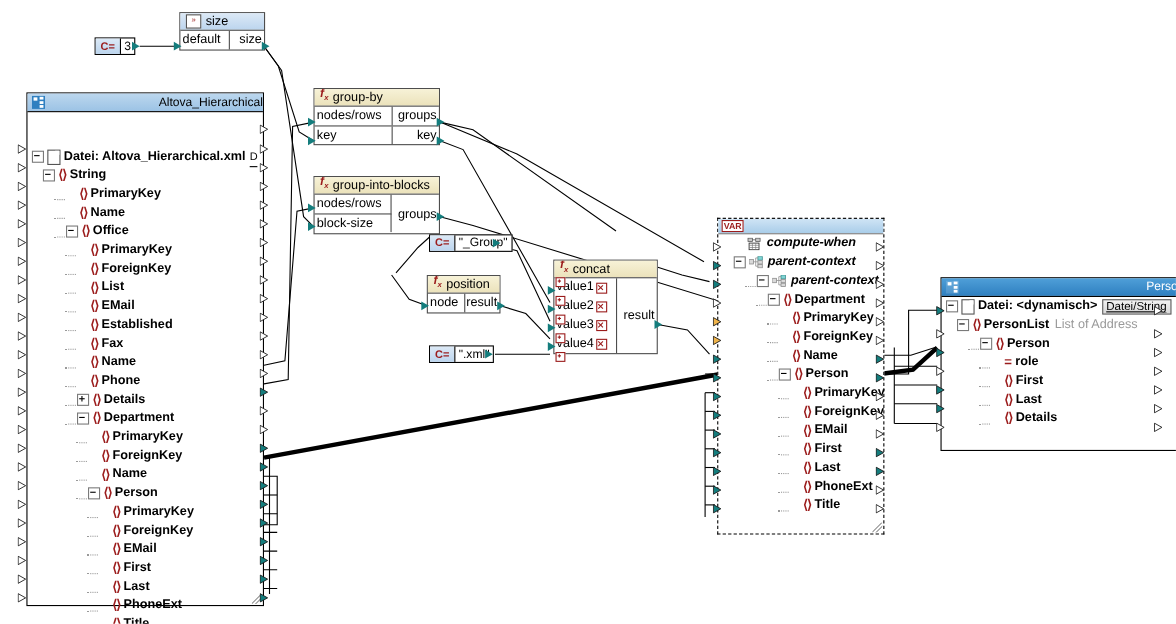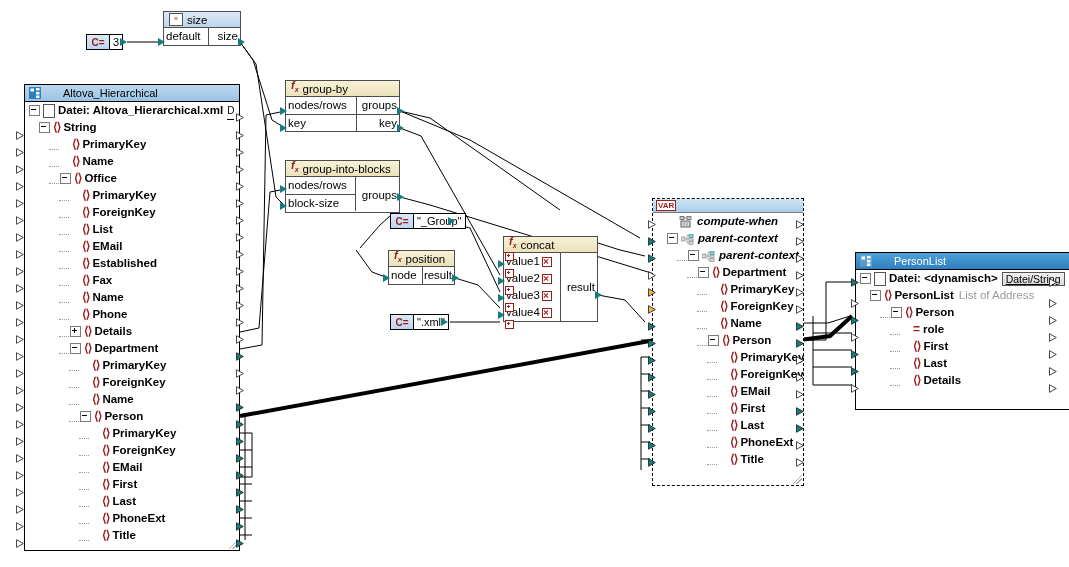--- a/index.html
+++ b/index.html
@@ -26,21 +26,21 @@
   .fn .comp-title{background:linear-gradient(#f7f2d7,#ebe2bb);border-bottom:1px solid #4d4d4d;
      font-size:11.5px;color:#000;display:flex;align-items:center;gap:4px;padding-left:5px;}
   .fn .row{height:17px;line-height:17px;box-sizing:border-box;display:flex;font-size:11.5px;}
   .fn .in{padding-left:2px;flex:0 0 auto;box-sizing:border-box;}
   .fn .out{padding-right:2px;text-align:right;box-sizing:border-box;border-left:1px solid #4d4d4d;}
   .fn .sep{border-top:1px solid #4d4d4d;}
 
   
   .tree{border:1px solid #000;background:#fff;}
   .tree .comp-title{background:linear-gradient(#bcd7ee,#9cc3e5);border-bottom:1px solid #000;
-     color:#000;display:flex;align-items:center;gap:22px;padding-left:4px;height:17px;line-height:17px;}
+     color:#000;display:flex;align-items:center;gap:5px;padding-left:4px;height:17px;line-height:17px;justify-content:space-between;}
   .tree-title-blue .comp-title{background:linear-gradient(#4f9fd8,#2e7fc0);color:#fff;}
   .node{height:17px;line-height:17px;white-space:nowrap;display:flex;align-items:center;
         font-size:11.5px;position:relative;}
   .node .lbl{font-weight:bold;color:#000;}
   .node .ann{color:#9a9a9a;font-weight:normal;margin-left:5px;}
   .elem{color:#9b1c1c;font-weight:bold;margin-right:3px;font-size:12px;letter-spacing:-1px;}
   .attr{color:#9b1c1c;font-weight:bold;margin-right:3px;font-size:12px;}
 
   
   .varbox{position:absolute;border:1px dashed #000;background:#fff;box-sizing:border-box;}
@@ -190,21 +190,21 @@
         <svg viewBox="0 0 12 12" width="12" height="12">
             <rect x="0" y="0" width="12" height="12" fill="#2e7fc0"></rect>
             <rect x="1.5" y="1.5" width="3.5" height="3" fill="#fff"></rect>
             <rect x="7" y="1" width="3.5" height="2.5" fill="#fff"></rect>
             <rect x="7" y="5" width="3.5" height="2.5" fill="#fff"></rect>
             <rect x="7" y="8.5" width="3.5" height="2.5" fill="#fff"></rect>
           </svg>
       </span>
       <span>Altova_Hierarchical</span>
     </div>
-    <div class="node" style="padding-left:4px;">
+    <div class="node" style="padding-left:4px;margin-top:32px;">
       <span class="pm"></span>
       <span class="docicon"></span>
       <span class="lbl">Datei: Altova_Hierarchical.xml</span>
       <span style="margin-left:4px;font-size:10px;border-bottom:1px solid #000;">D</span>
     </div>
     <div id="src-nodes">
         <div class="node" style="padding-left: 14px;">
           <span class="pm"></span>
           <span class="elem">⟨⟩</span>
           <span class="lbl" style="">String</span>

